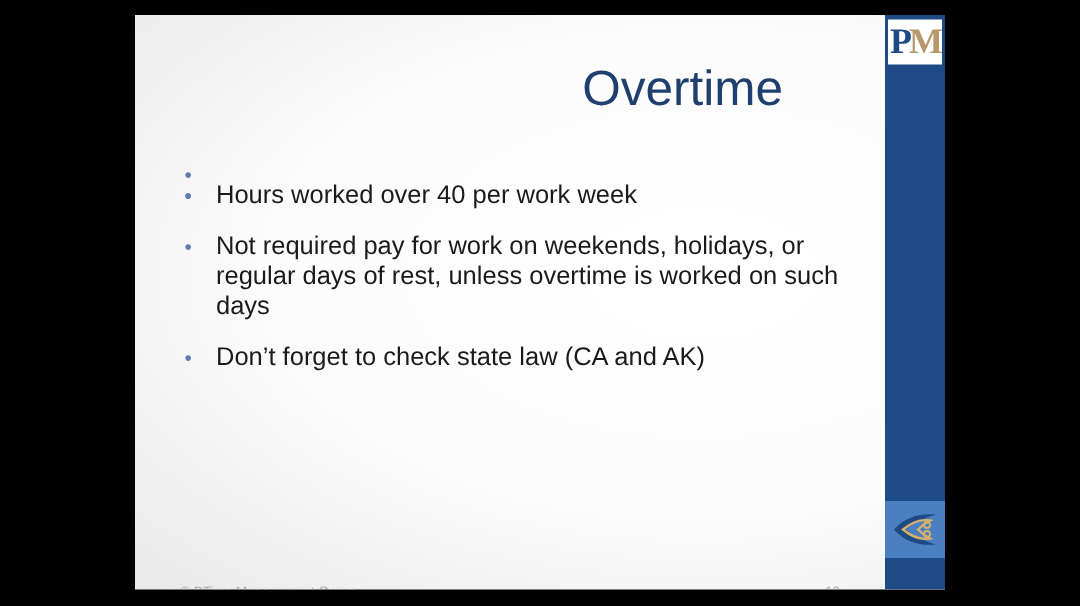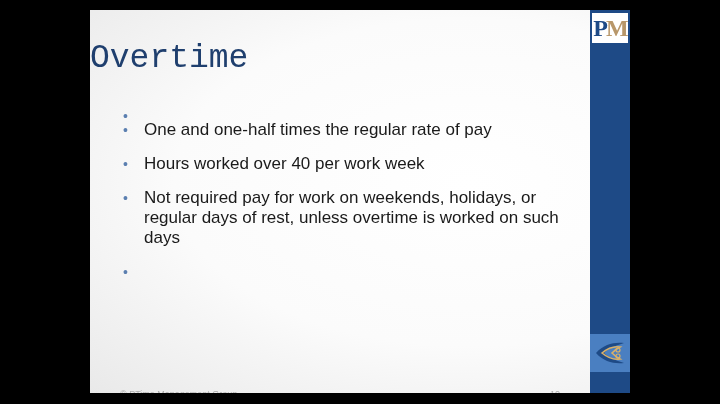--- a/index.html
+++ b/index.html
@@ -21,41 +21,41 @@
       background: #fff; display: flex; align-items: center; justify-content: center;
       font-family: "Liberation Serif", serif; font-size: 24px; font-weight: bold; letter-spacing: -2px;
     }
     .logo .p { color: #1e4a86; }
     .logo .m { color: #b8976a; }
     .emblem {
       position: absolute; left: 0; top: 324px; width: 40px; height: 38px;
       background: #4a7fc1; display: flex; align-items: center; justify-content: center;
     }
     .title {
-      position: absolute; left: 0; width: 432px; top: 30px; text-align: left;
-      font-family: Liberation Mono, monospace; font-size: 33px; color: #1f3f6e;
+      position: absolute; left: 0; width: 432px; top: 30px; text-align: right;
+      font-family: Liberation Sans, sans-serif; font-size: 33px; color: #1f3f6e;
     }
     .bullets { position: absolute; left: 30px; top: 96px; width: 440px; margin: 0; padding: 0; list-style: none; }
     .bullet { position: relative; padding-left: 24px; font-size: 17px; line-height: 20px; color: #1a1a1a; margin-bottom: 14px; }
     .bullet .dot { position: absolute; left: 3px; top: 0; color: #5b7fb0; font-size: 14px; }
     .footer { position: absolute; left: 30px; bottom: -6px; font-size: 9px; color: #aaa; }
     .page-num { position: absolute; right: 70px; bottom: -6px; font-size: 9px; color: #aaa; }
   </style>
 </head>
 <body>
 
 <div class="slide">
   <div class="title">Overtime</div>
 
   <ul class="bullets">
     <li class="bullet"><span class="dot">•</span></li>
-    <li class="bullet"><span class="dot">•</span><span>One and one-half times the regular rate of pay</span></li>
+    <li class="bullet"><span class="dot">•</span></li>
     <li class="bullet"><span class="dot">•</span><span>Hours worked over 40 per work week</span></li>
     <li class="bullet"><span class="dot">•</span><span>Not required pay for work on weekends, holidays, or regular days of rest, unless overtime is worked on such days</span></li>
-    <li class="bullet"><span class="dot">•</span></li>
+    <li class="bullet"><span class="dot">•</span><span>Don’t forget to check state law (CA and AK)</span></li>
   </ul>
 
   <div class="footer">© PTime Management Group</div>
   <div class="page-num">10</div>
 
   <div class="sidebar">
     <div class="logo">
       <span class="p">P</span>
         <span class="m">M</span>
     </div>

